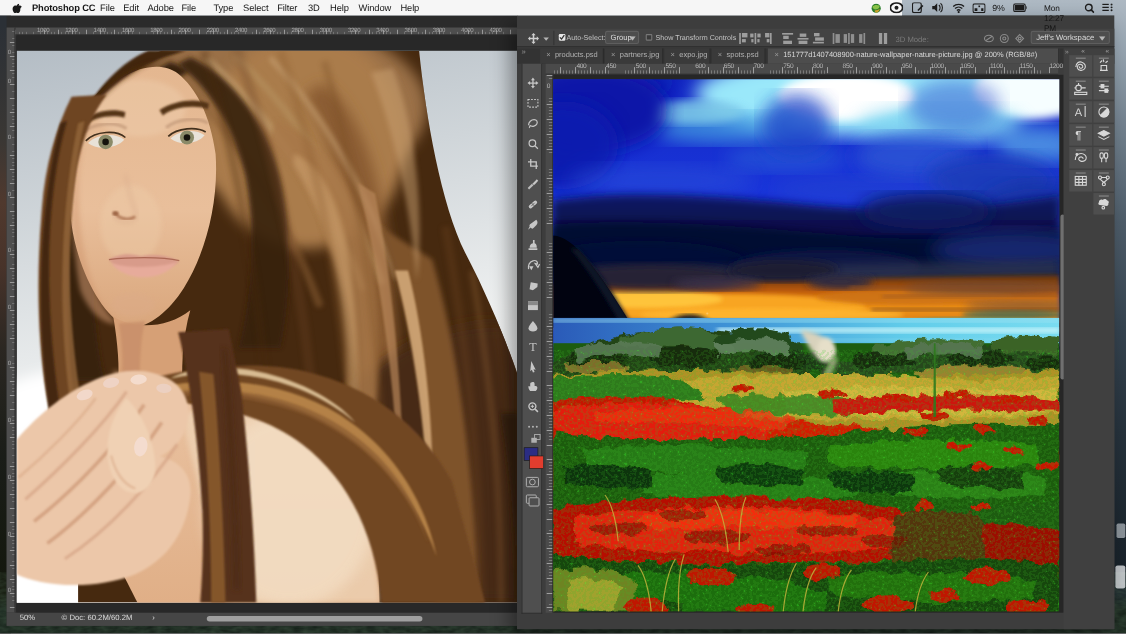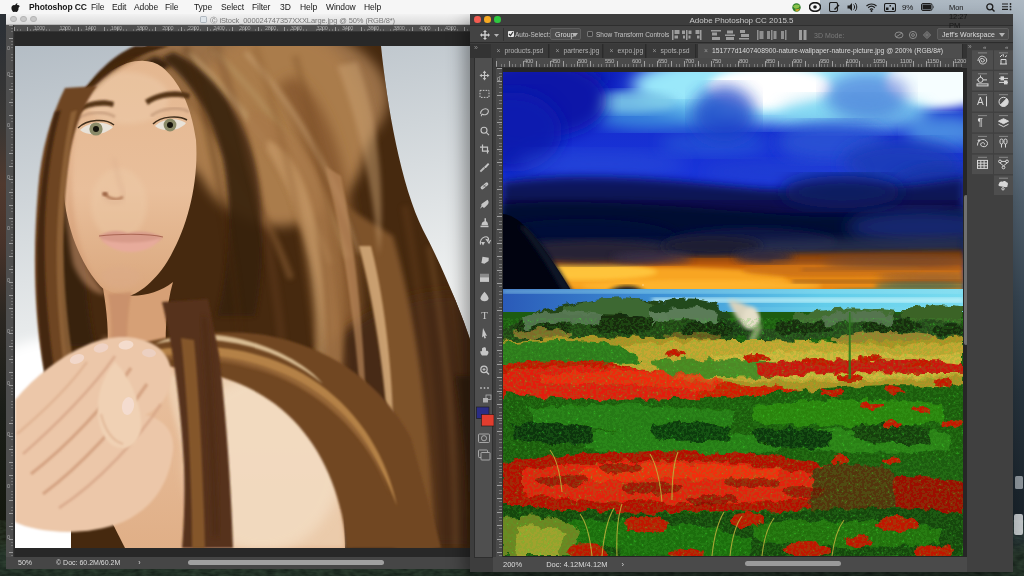--- a/index.html
+++ b/index.html
@@ -124,29 +124,20 @@
     </svg>
     <svg style="position:absolute;left:1002px;top:3px;" width="10" height="8" viewBox="0 0 10 8">
       <path d="M0,1 L6,1 M0,3.7 L6,3.7 M0,6.4 L6,6.4" stroke="#1c1c1c" stroke-width="1.1"></path>
         <circle cx="8.5" cy="1" r="0.9" fill="#1c1c1c"></circle>
         <circle cx="8.5" cy="3.7" r="0.9" fill="#1c1c1c"></circle>
         <circle cx="8.5" cy="6.4" r="0.9" fill="#1c1c1c"></circle>
     </svg>
   </div>
 
   <div id="lwin">
-    <div id="ltitle">
-      <span class="tl"></span>
-        <span class="tl" style="margin-left:3.5px;"></span>
-        <span class="tl" style="margin-left:3.5px;"></span>
-      <svg style="position:absolute;left:194px;top:2px;" width="7" height="7" viewBox="0 0 7 7">
-          <rect x="0.5" y="0.5" width="6" height="6" rx="1" fill="#dfe5ea" stroke="#9aa4ac" stroke-width="0.7"></rect>
-        </svg>
-      <span class="txt">Ⓒ iStock_000024747357XXXLarge.jpg @ 50% (RGB/8*)</span>
-    </div>
     <div id="lruler">
       <div style="position:absolute;left:0;top:0;width:100%;height:100%;background:
         repeating-linear-gradient(90deg, rgba(150,150,150,0.5) 0 0.7px, transparent 0.7px 3.2125px),
         repeating-linear-gradient(90deg, #999 0 0.8px, transparent 0.8px 12.85px);
         background-size:100% 2.5px,100% 4.5px; background-position:bottom left; background-repeat:repeat-x;"></div>
       <span class="llab" style="left:19.7px;">1000</span>
         <span class="llab" style="left:45.4px;">1200</span>
         <span class="llab" style="left:71.1px;">1400</span>
         <span class="llab" style="left:96.8px;">1600</span>
         <span class="llab" style="left:122.5px;">1800</span>
@@ -324,26 +315,20 @@
     </div>
     <div id="lstatus">
       <span style="margin-left:12px;">50%</span>
       <span style="margin-left:24px;">© Doc: 60.2M/60.2M</span>
       <span style="margin-left:18px;">›</span>
       <div style="position:absolute;left:182px;top:3.5px;width:196px;height:5px;border-radius:3px;background:#a0a0a0;"></div>
     </div>
   </div>
 
   <div id="rwin">
-    <div id="rtitle">
-      <span class="tl r"></span>
-        <span class="tl y" style="margin-left:3.5px;"></span>
-        <span class="tl g" style="margin-left:3.5px;"></span>
-      <span class="txt">Adobe Photoshop CC 2015.5</span>
-    </div>
     <div id="roptions">
       <svg style="position:absolute;left:8px;top:3px;" width="22" height="12" viewBox="0 0 22 12">
         <path d="M7,1 L9,3 L7.7,3 L7.7,5.3 L10,5.3 L10,4 L12,6 L10,8 L10,6.7 L7.7,6.7 L7.7,9 L9,9 L7,11 L5,9 L6.3,9 L6.3,6.7 L4,6.7 L4,8 L2,6 L4,4 L4,5.3 L6.3,5.3 L6.3,3 L5,3 Z" fill="#cfcfcf"></path>
         <path d="M16,5 L21,5 L18.5,8 Z" fill="#b5b5b5"></path>
       </svg>
       <div style="position:absolute;left:33px;top:2px;height:13px;border-left:1px solid #333;"></div>
       <div style="position:absolute;left:37.5px;top:5px;width:6.5px;height:6.5px;background:#e8e8e8;border-radius:1px;"></div>
       <svg style="position:absolute;left:38px;top:5.5px;" width="6" height="6" viewBox="0 0 6 6">
           <path d="M1,3 L2.5,4.5 L5,1" stroke="#333" stroke-width="1.2" fill="none"></path>
         </svg>
@@ -865,20 +850,14 @@
               <circle cx="36.5" cy="19" r="1.4"></circle>
               <path d="M33,14.5 L36.5,17.5 M40,14.5 L36.5,17.5 M34,13 L39,13"></path>
             </g>
           <g transform="translate(0,125.3)">
               <path d="M33,17 C31.5,17 31,15.5 32,14.5 C32,12.5 34,11.5 35.5,12.5 C36.5,11 39,11.5 39.5,13 C41,13 41.5,15 40.5,16 C41,17 40,18 39,18 Z" fill="#d8d8d8" stroke="none"></path>
               <circle cx="36" cy="19.5" r="1.2"></circle>
             </g>
         </g>
       </svg>
     </div>
-    <div id="rstatus">
-      <span style="margin-left:10px;">200%</span>
-      <span style="margin-left:24px;">Doc: 4.12M/4.12M</span>
-      <span style="margin-left:14px;">›</span>
-      <div style="position:absolute;left:252px;top:4px;width:96px;height:5px;border-radius:3px;background:#9a9a9a;"></div>
-    </div>
   </div>
 </div>
 
 </body></html>

